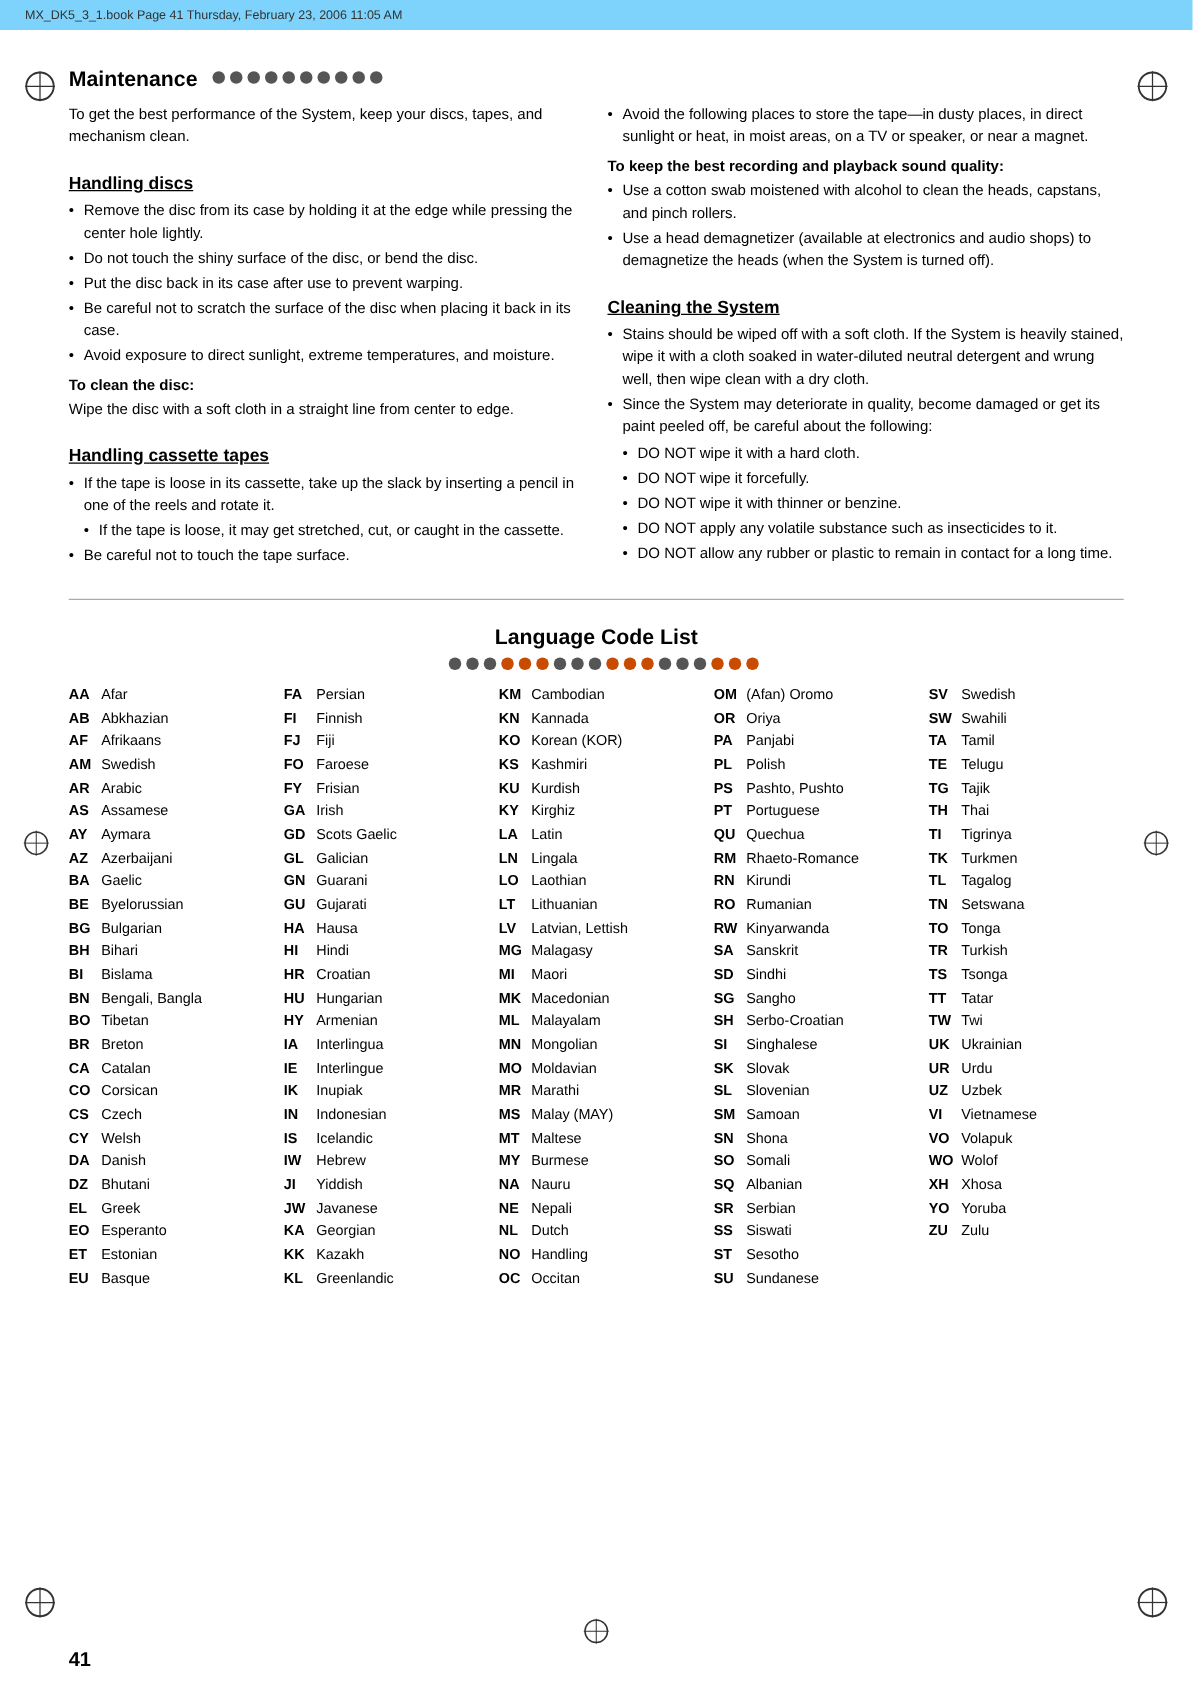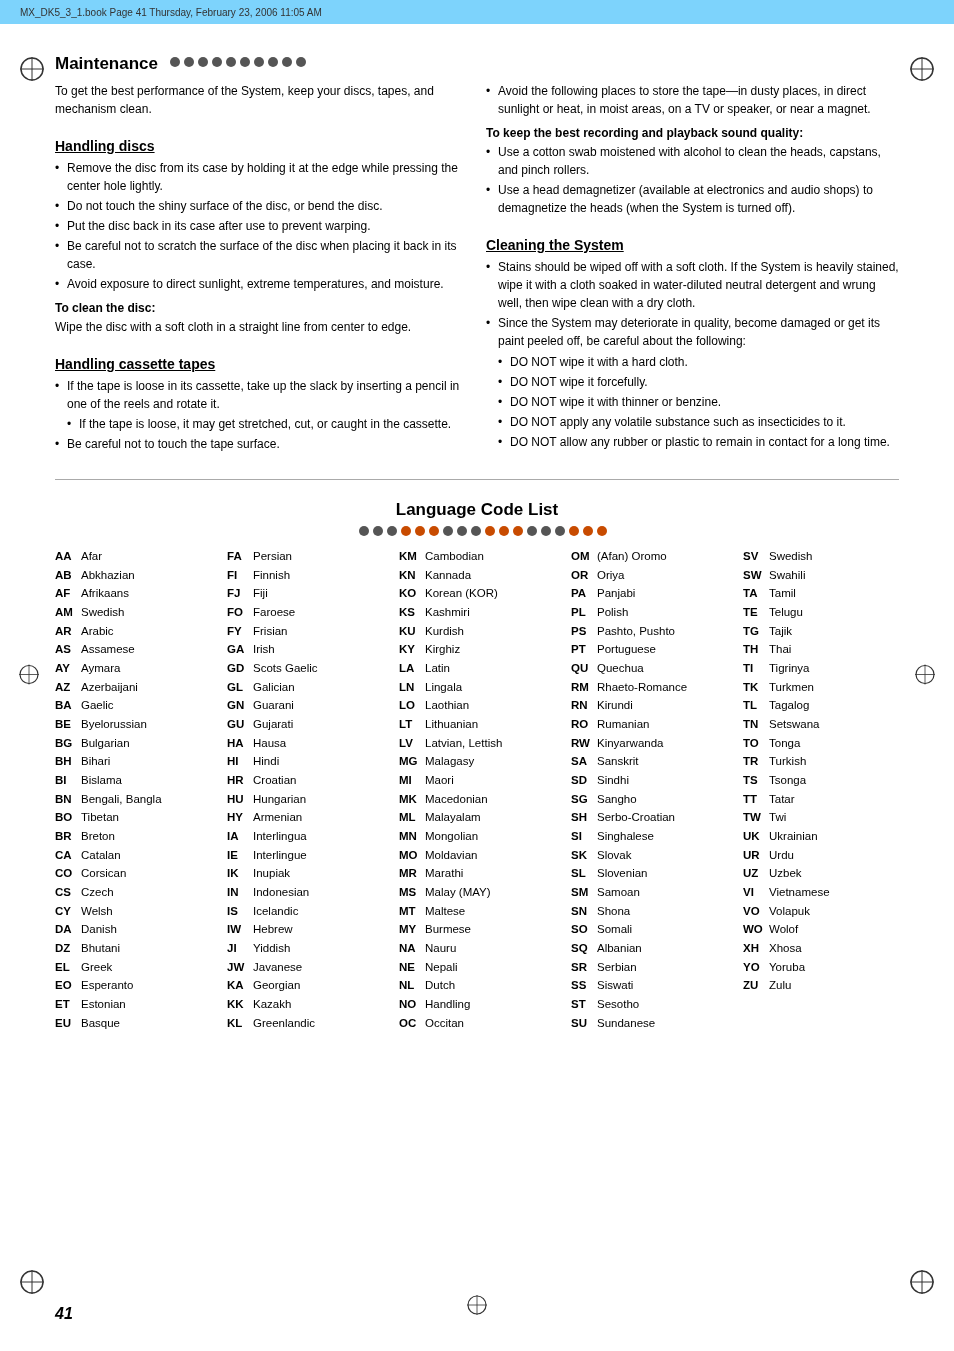--- a/index.html
+++ b/index.html
@@ -194,25 +194,24 @@
       margin-right: 4px;
     }
 
     .lang-name {
       flex: 1;
     }
 
     
     .page-number {
       position: absolute;
-      bottom: 28px;
+      bottom: 13px;
       left: 55px;
       font-size: 16px;
       font-weight: bold;
-      font-style: italic;
     }
 
     
     .bottom-center-mark {
       position: absolute;
       bottom: 32px;
       left: 50%;
       transform: translateX(-50%);
     }
 

